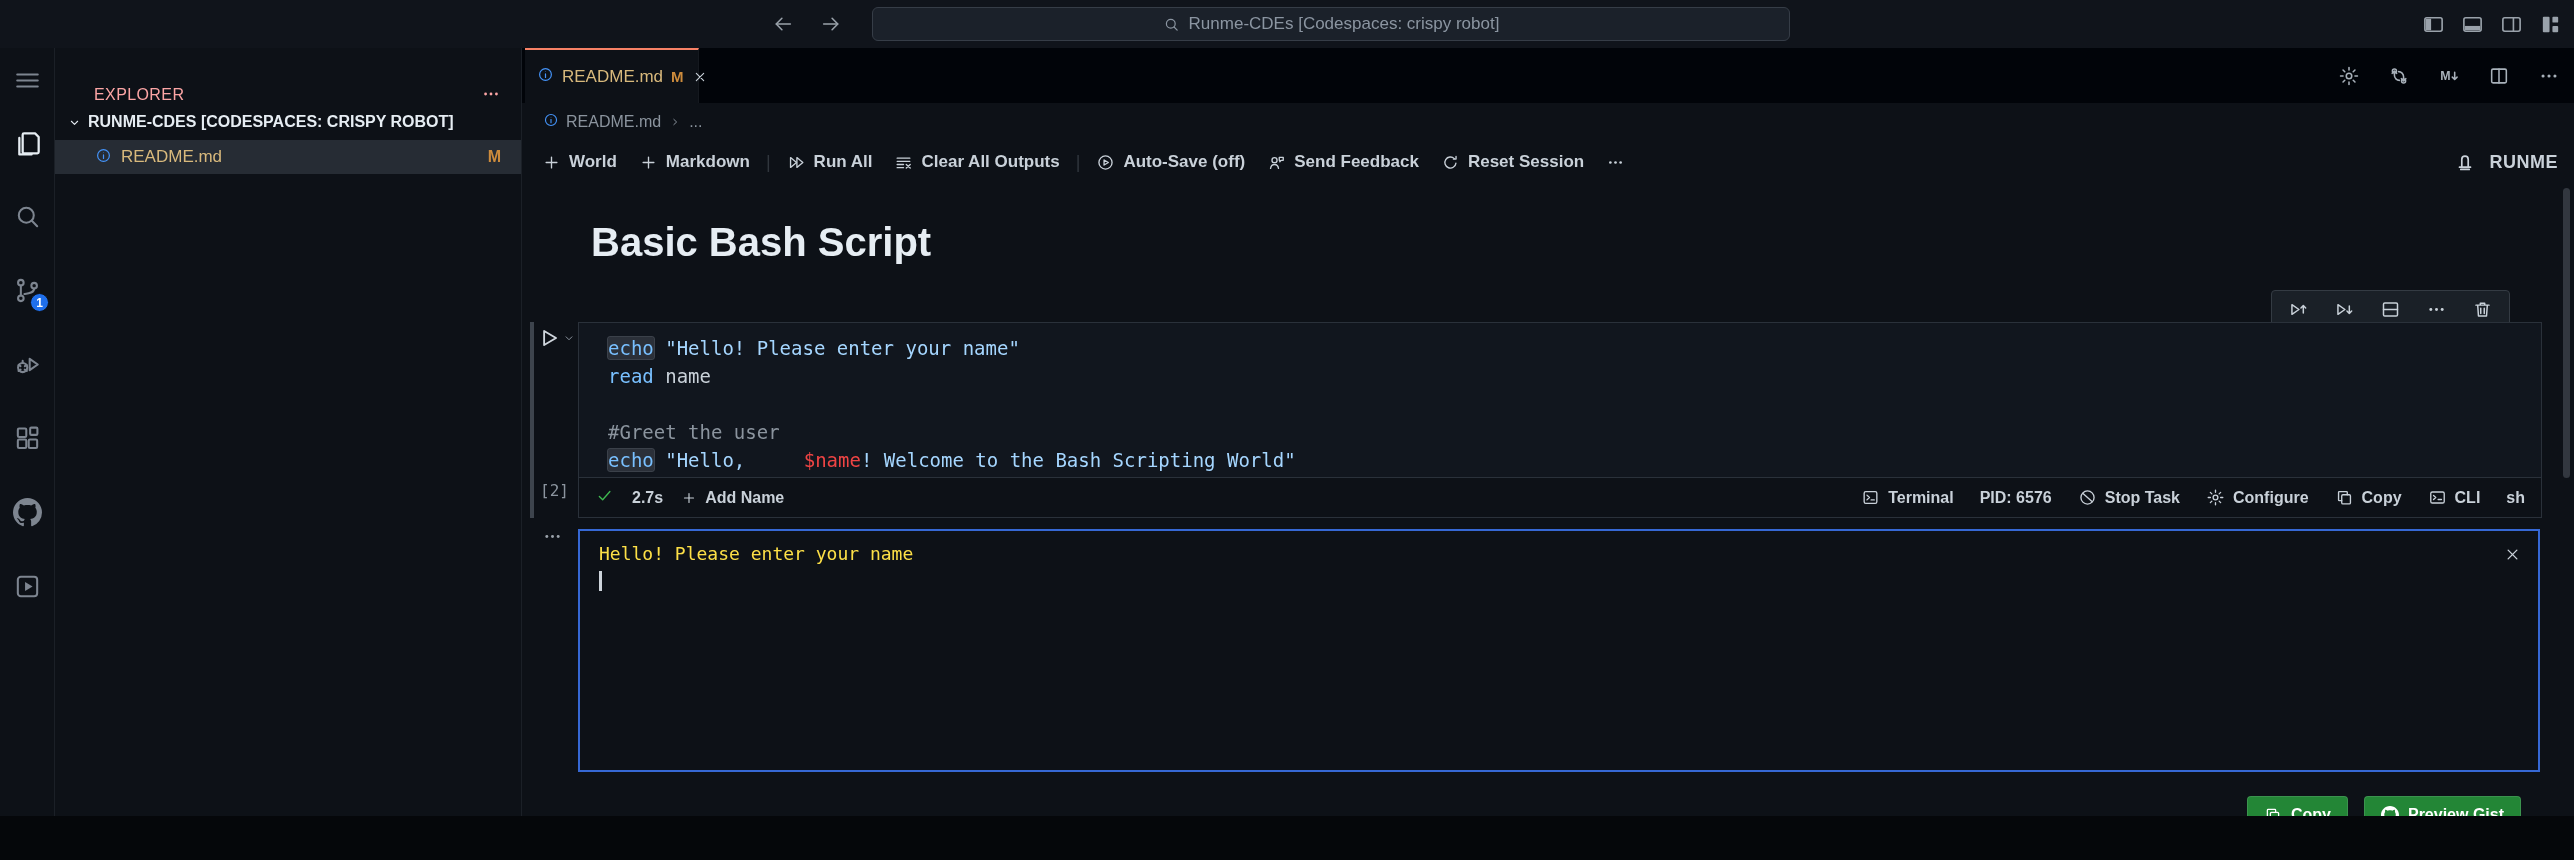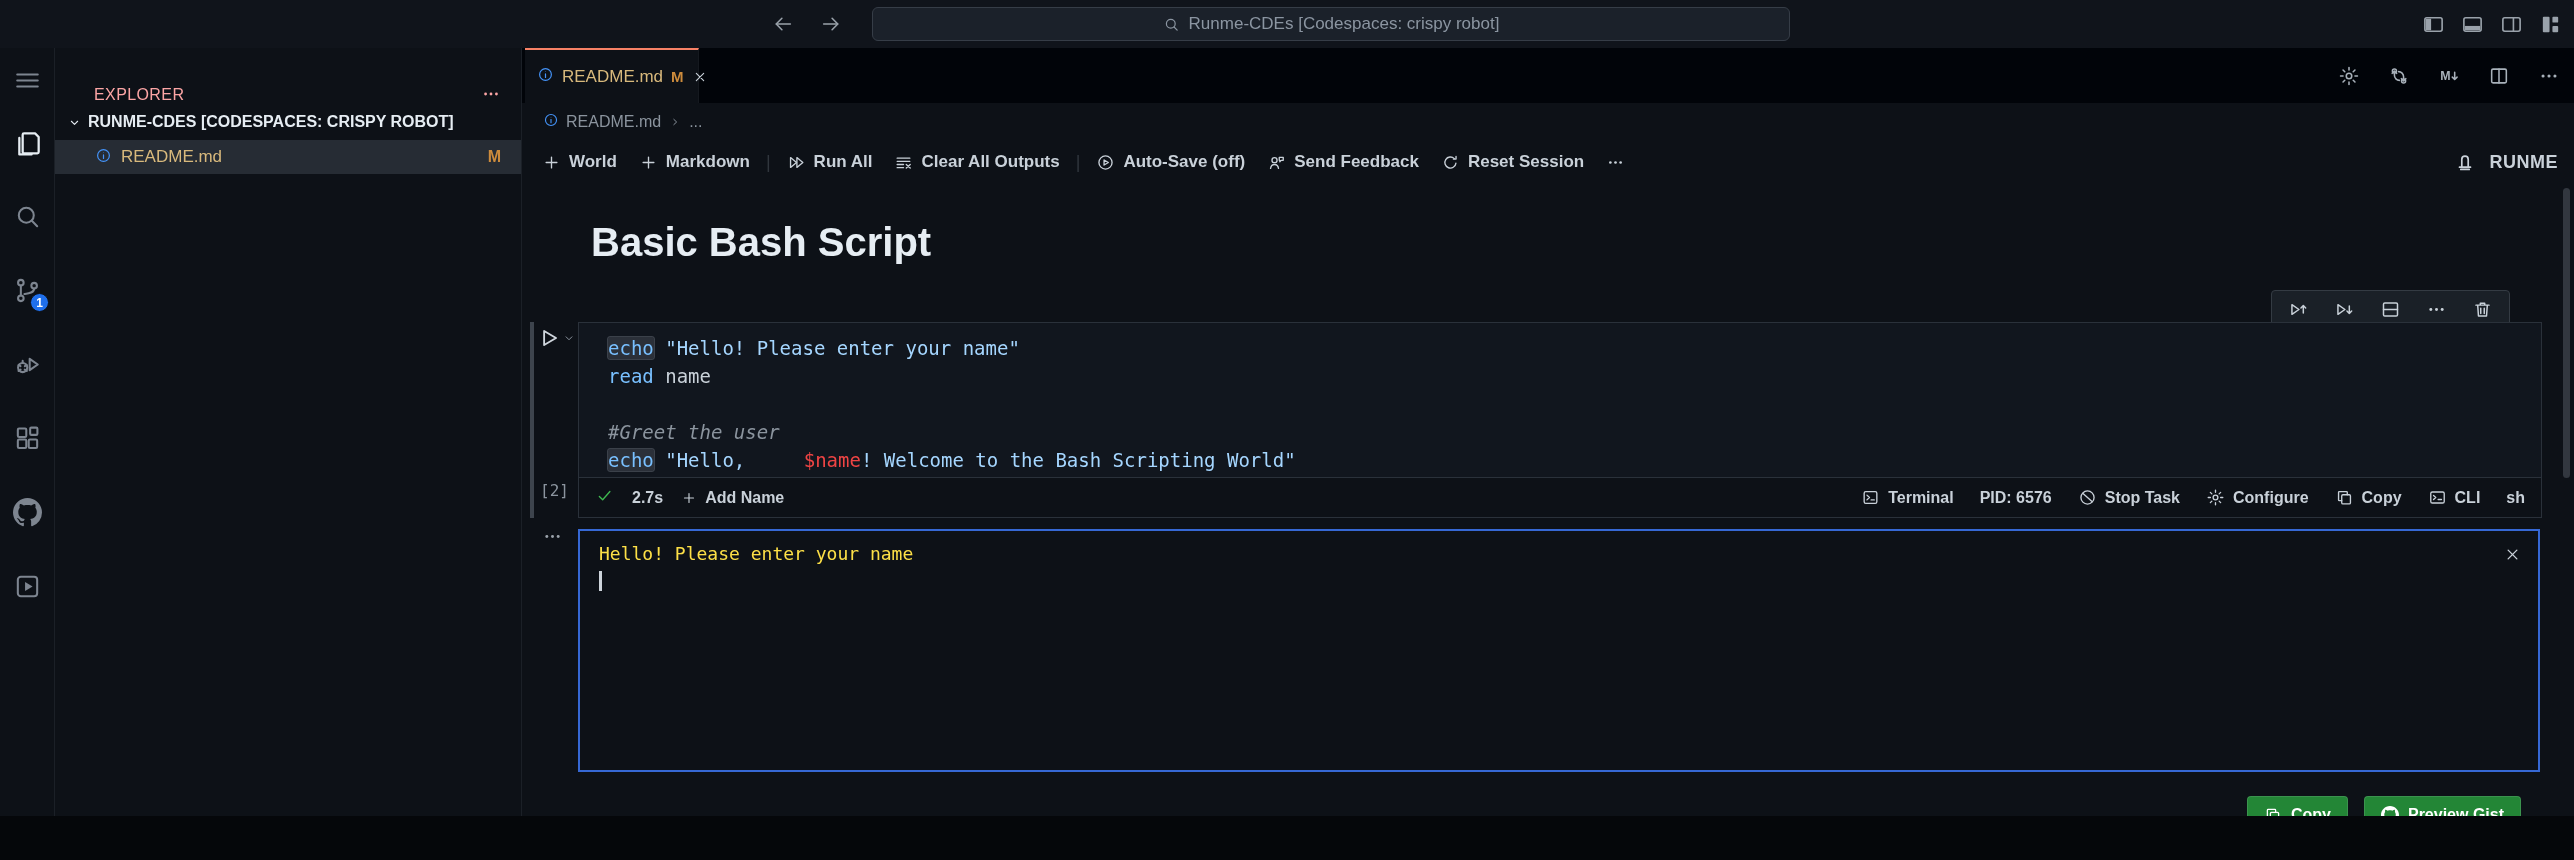--- a/index.html
+++ b/index.html
@@ -47,21 +47,21 @@
     font-weight:700;color:#c9d1d9;letter-spacing:.5px;}
   .heading{position:absolute;left:69px;top:172px;font-size:40px;font-weight:600;color:#e6edf3;}
   
   .focusbar{position:absolute;left:8px;top:274px;width:4px;height:196px;background:#3d444d;}
   .run-btn{position:absolute;left:14px;top:277px;color:#d0d7de;}
   .run-chev{position:absolute;left:40px;top:283px;color:#8b949e;}
   .exec-count{position:absolute;left:18px;top:433px;font-family:"DejaVu Sans Mono",monospace;font-size:16px;color:#8b949e;}
   .cell-box{position:absolute;left:56px;top:274px;width:1964px;height:196px;border:1px solid #2a313a;display:flex;flex-direction:column;}
   .code-area{flex:1;background:#11161e;padding:11px 0 0 29px;font-family:"DejaVu Sans Mono",monospace;font-size:19px;line-height:28px;cursor:text;}
   .code-line{height:28px;white-space:pre;}
-  .tok.kw{color:#79c0ff;} .tok.str{color:#a5d6ff;} .tok.pln{color:#c9d1d9;} .tok.cmt{color:#8b949e;font-style:italic;} .tok.var{color:#ef4444;margin-left:47px;}
+  .tok.kw{color:#79c0ff;} .tok.str{color:#a5d6ff;} .tok.pln{color:#c9d1d9;} .tok.cmt{color:#8b949e;} .tok.var{color:#ef4444;margin-left:47px;}
   .tok.boxed{background:rgba(110,118,129,.28);outline:1px solid rgba(110,118,129,.45);border-radius:2px;}
   .cell-status{height:40px;background:#0d1117;border-top:1px solid #2a313a;display:flex;align-items:center;padding:10px 16px;gap:18px;
     font-size:16px;font-weight:600;color:#c9d1d9;}
   .cs-item{display:flex;align-items:center;gap:8px;cursor:pointer;white-space:nowrap;}
   .cs-right{margin-left:auto;display:flex;align-items:center;gap:26px;}
   .check{color:#3fb950;}
   .cell-toolbar{position:absolute;right:64px;top:242px;height:38px;display:flex;align-items:center;gap:25px;padding:0 16px;
     background:#1a2027;border:1px solid #343b43;border-radius:4px;color:#c9d1d9;}
   
   .out-menu{position:absolute;left:20px;top:478px;color:#9aa2ab;}

